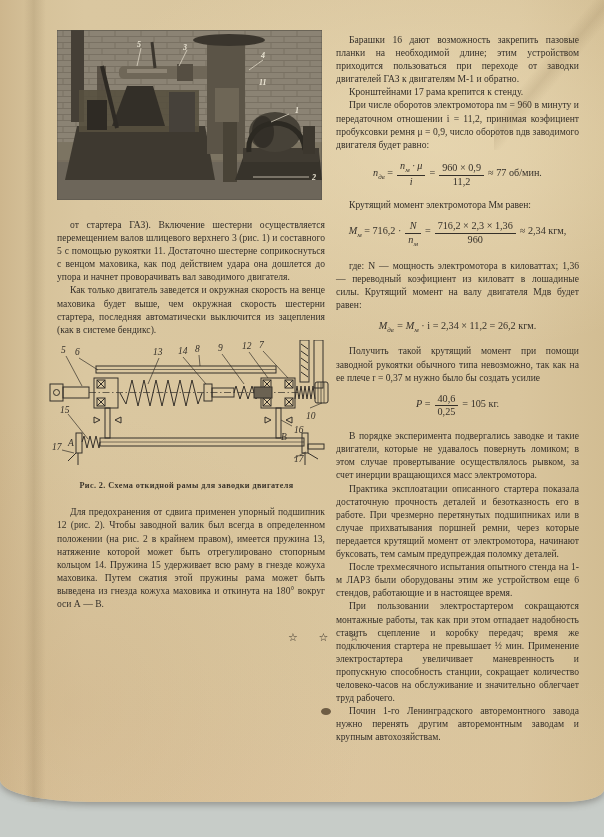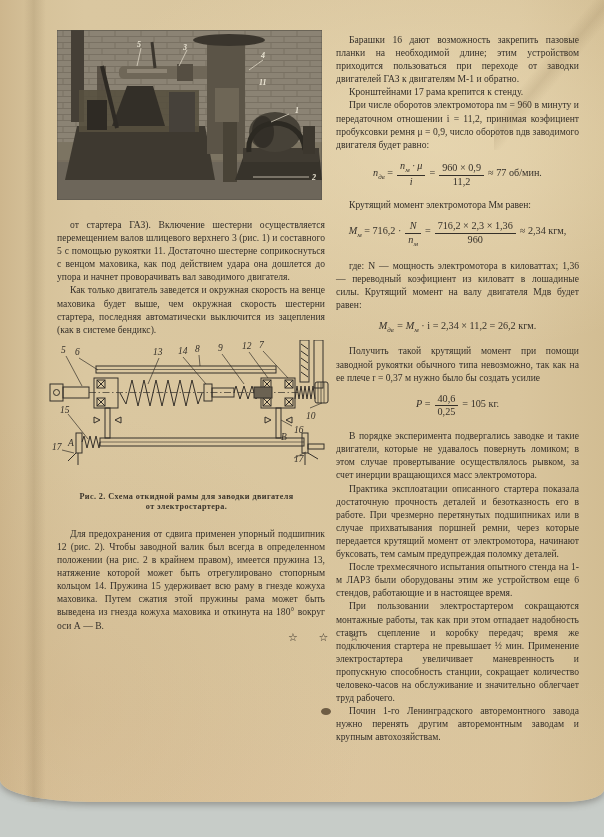--- a/index.html
+++ b/index.html
@@ -35,21 +35,21 @@
   }
   .col { position:absolute; color:#35302a; text-align:justify; }
   .col-left  { left:57px;  top:30px; width:268px; }
   .col-right { left:336px; top:33px; width:243px; }
   .para { margin:0; font-size:9.6px; line-height:13.1px; text-indent:13px; }
   .photo-wrap { width:265px; }
   .caption {
     font-size:8.2px; font-weight:bold; text-align:center; text-indent:0;
     letter-spacing:0.4px; line-height:10.5px; color:#3a342b; margin-top:8px;
   }
-  .cap2 { margin-top:16px; }
+  .cap2 { margin-top:5px; }
   .cap2 div { text-indent:0; }
   .gap14 { margin-top:14px; }
   .diagram-wrap { margin-left:-9px; margin-top:4px; }
   .formula {
     text-align:center; text-indent:0; font-size:10.2px; margin:9px 0 10px 0;
     color:#35302a; white-space:nowrap;
   }
   .formula .it, .it { font-style:italic; }
   .formula sub { font-size:7px; font-style:italic; }
   .frac { display:inline-block; vertical-align:-0.9em; text-align:center; margin:0 4px; line-height:1.25; }
@@ -251,21 +251,20 @@
         <text class="dg-num" x="258" y="79">10</text>
         <text class="dg-num" x="246" y="93">16</text>
         <text class="dg-num" x="12" y="73">15</text>
         <text class="dg-num" x="4" y="110">17</text>
         <text class="dg-num" x="20" y="106">A</text>
         <text class="dg-num" x="233" y="100">B</text>
         <text class="dg-num" x="246" y="122">17</text>
       </svg>
       <figcaption class="caption cap2">
         <div>Рис. 2. Схема откидной рамы для заводки двигателя</div>
-        <div>от электростартера.</div>
       </figcaption>
     </figure>
 
     <p class="para gap14">Для предохранения от сдвига применен упорный подшипник 12 (рис. 2). Чтобы заводной валик был всегда в определенном положении (на рис. 2 в крайнем правом), имеется пружина 13, натяжение которой может быть отрегулировано стопорным кольцом 14. Пружина 15 удерживает всю раму в гнезде кожуха маховика. Путем сжатия этой пружины рама может быть выведена из гнезда кожуха маховика и откинута на 180° вокруг оси А — В.</p>
   </div>
 
   <div class="col col-right">
     <p class="para">Барашки 16 дают возможность закрепить пазовые планки на необходимой длине; этим устройством приходится пользоваться при переходе от заводки двигателей ГАЗ к двигателям М-1 и обратно.</p>
     <p class="para">Кронштейнами 17 рама крепится к стенду.</p>
     <p class="para">При числе оборотов электромотора nм = 960 в минуту и передаточном отношении i = 11,2, принимая коэфициент пробуксовки ремня μ = 0,9, число оборотов nдв заводимого двигателя будет равно:</p>

